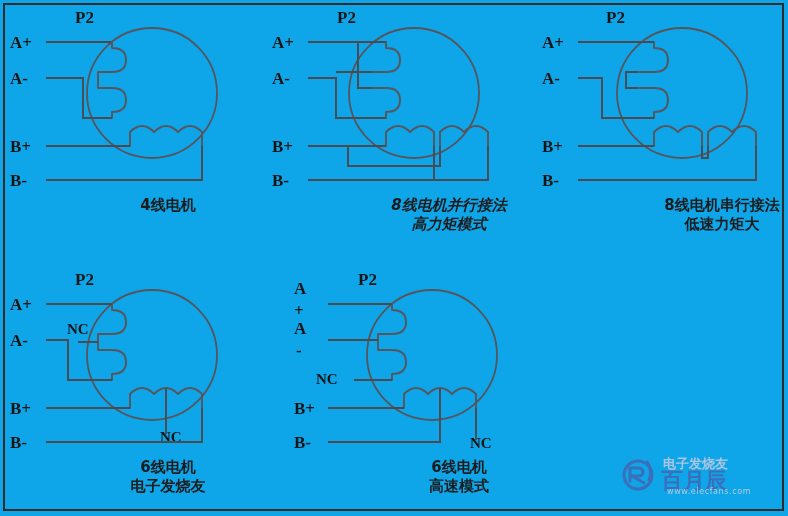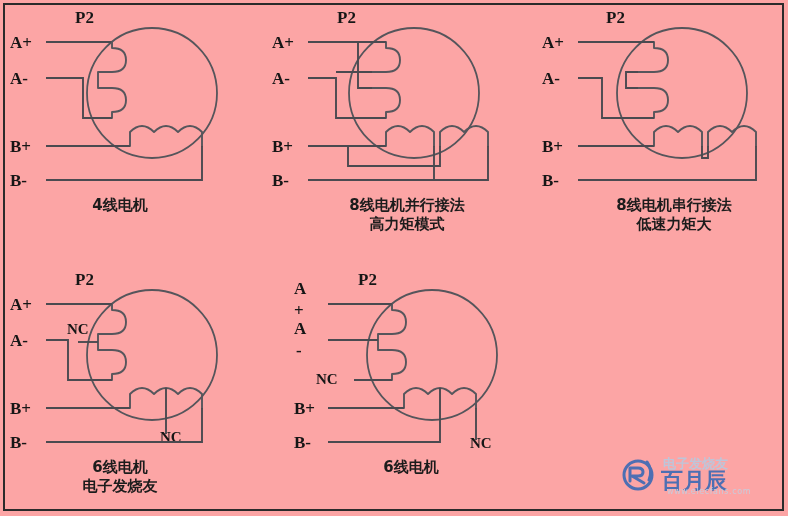--- a/index.html
+++ b/index.html
@@ -4,21 +4,21 @@
 <style>
   html, body {
     margin: 0;
     padding: 0;
     background: #ffffff;
   }
   #page {
     position: relative;
     width: 788px;
     height: 516px;
-    background: #fca5a5;
+    background: #0ea5e9;
     font-family: "Liberation Serif", "DejaVu Serif", serif;
     overflow: hidden;
   }
   .frame {
     position: absolute;
     left: 3px;
     top: 3px;
     width: 781px;
     height: 508px;
     border: 2px solid #2b2b2b;
@@ -33,20 +33,21 @@
   }
   .caption {
     position: absolute;
     text-align: center;
     font-family: "DejaVu Sans", sans-serif;
     font-size: 15px;
     font-weight: 700;
     color: #1c1c1c;
     line-height: 1.28;
     white-space: nowrap;
+    margin-left: 48px;
   }
   .caption .line2 { display: block; }
 
   .wm {
     position: absolute;
     right: 8px;
     bottom: 16px;
     width: 165px;
     height: 58px;
     opacity: 0.92;
@@ -177,21 +178,21 @@
 
       <path class="coil" d="M124,146 L124,132 Q136,120 148,132 Q160,120 172,132 L172,146"></path>
       <path class="coil" d="M178,146 L178,132 Q190,120 202,132 Q214,120 226,132 L226,146"></path>
 
       <path class="wire" d="M46,146 L124,146"></path>
       <path class="wire" d="M86,146 L86,166 L178,166 L178,146"></path>
 
       <path class="wire" d="M46,180 L226,180 L226,146"></path>
       <path class="wire" d="M172,180 L172,146"></path>
     </svg>
-    <div class="caption" style="left:20px; top:196px; width:250px;">
+    <div class="caption" style="left:14px; top:196px; width:250px;font-style:italic;">
       <span>8线电机并行接法</span>
       <span class="line2">高力矩模式</span>
     </div>
   </div>
 
   <div class="panel" style="left:534px; top:0px;">
     <svg width="254" height="200" viewBox="0 0 254 200">
       <text class="lbl-p2" x="72" y="23">P2</text>
       <text class="lbl" x="8" y="48">A+</text>
       <text class="lbl" x="8" y="84">A-</text>
@@ -284,20 +285,21 @@
       <path class="coil" d="M132,146 L132,132 Q144,120 156,132 Q168,120 180,132 Q192,120 204,132 L204,146"></path>
 
       <path class="wire" d="M56,146 L132,146"></path>
 
       <path class="wire" d="M56,180 L168,180 L168,126"></path>
 
       <path class="wire" d="M204,146 L204,178"></path>
     </svg>
     <div class="caption" style="left:14px; top:196px; width:250px;">
       <span>6线电机</span>
+      <span class="line2">高速模式</span>
     </div>
   </div>
 
   <div class="wm">
     <svg class="wm-logo" viewBox="0 0 42 42">
       <circle cx="21" cy="21" r="14" fill="none" stroke="#3f6bb5" stroke-width="3"></circle>
       <path d="M13,27 L13,14 L21,14 Q26,14 26,18 Q26,22 21,22 L15,22 L27,29" fill="none" stroke="#3f6bb5" stroke-width="3" stroke-linejoin="round" stroke-linecap="round"></path>
       <path d="M30,8 Q36,16 32,26" fill="none" stroke="#3f6bb5" stroke-width="3" stroke-linecap="round"></path>
     </svg>
     <svg class="wm-text" viewBox="0 0 118 44">

